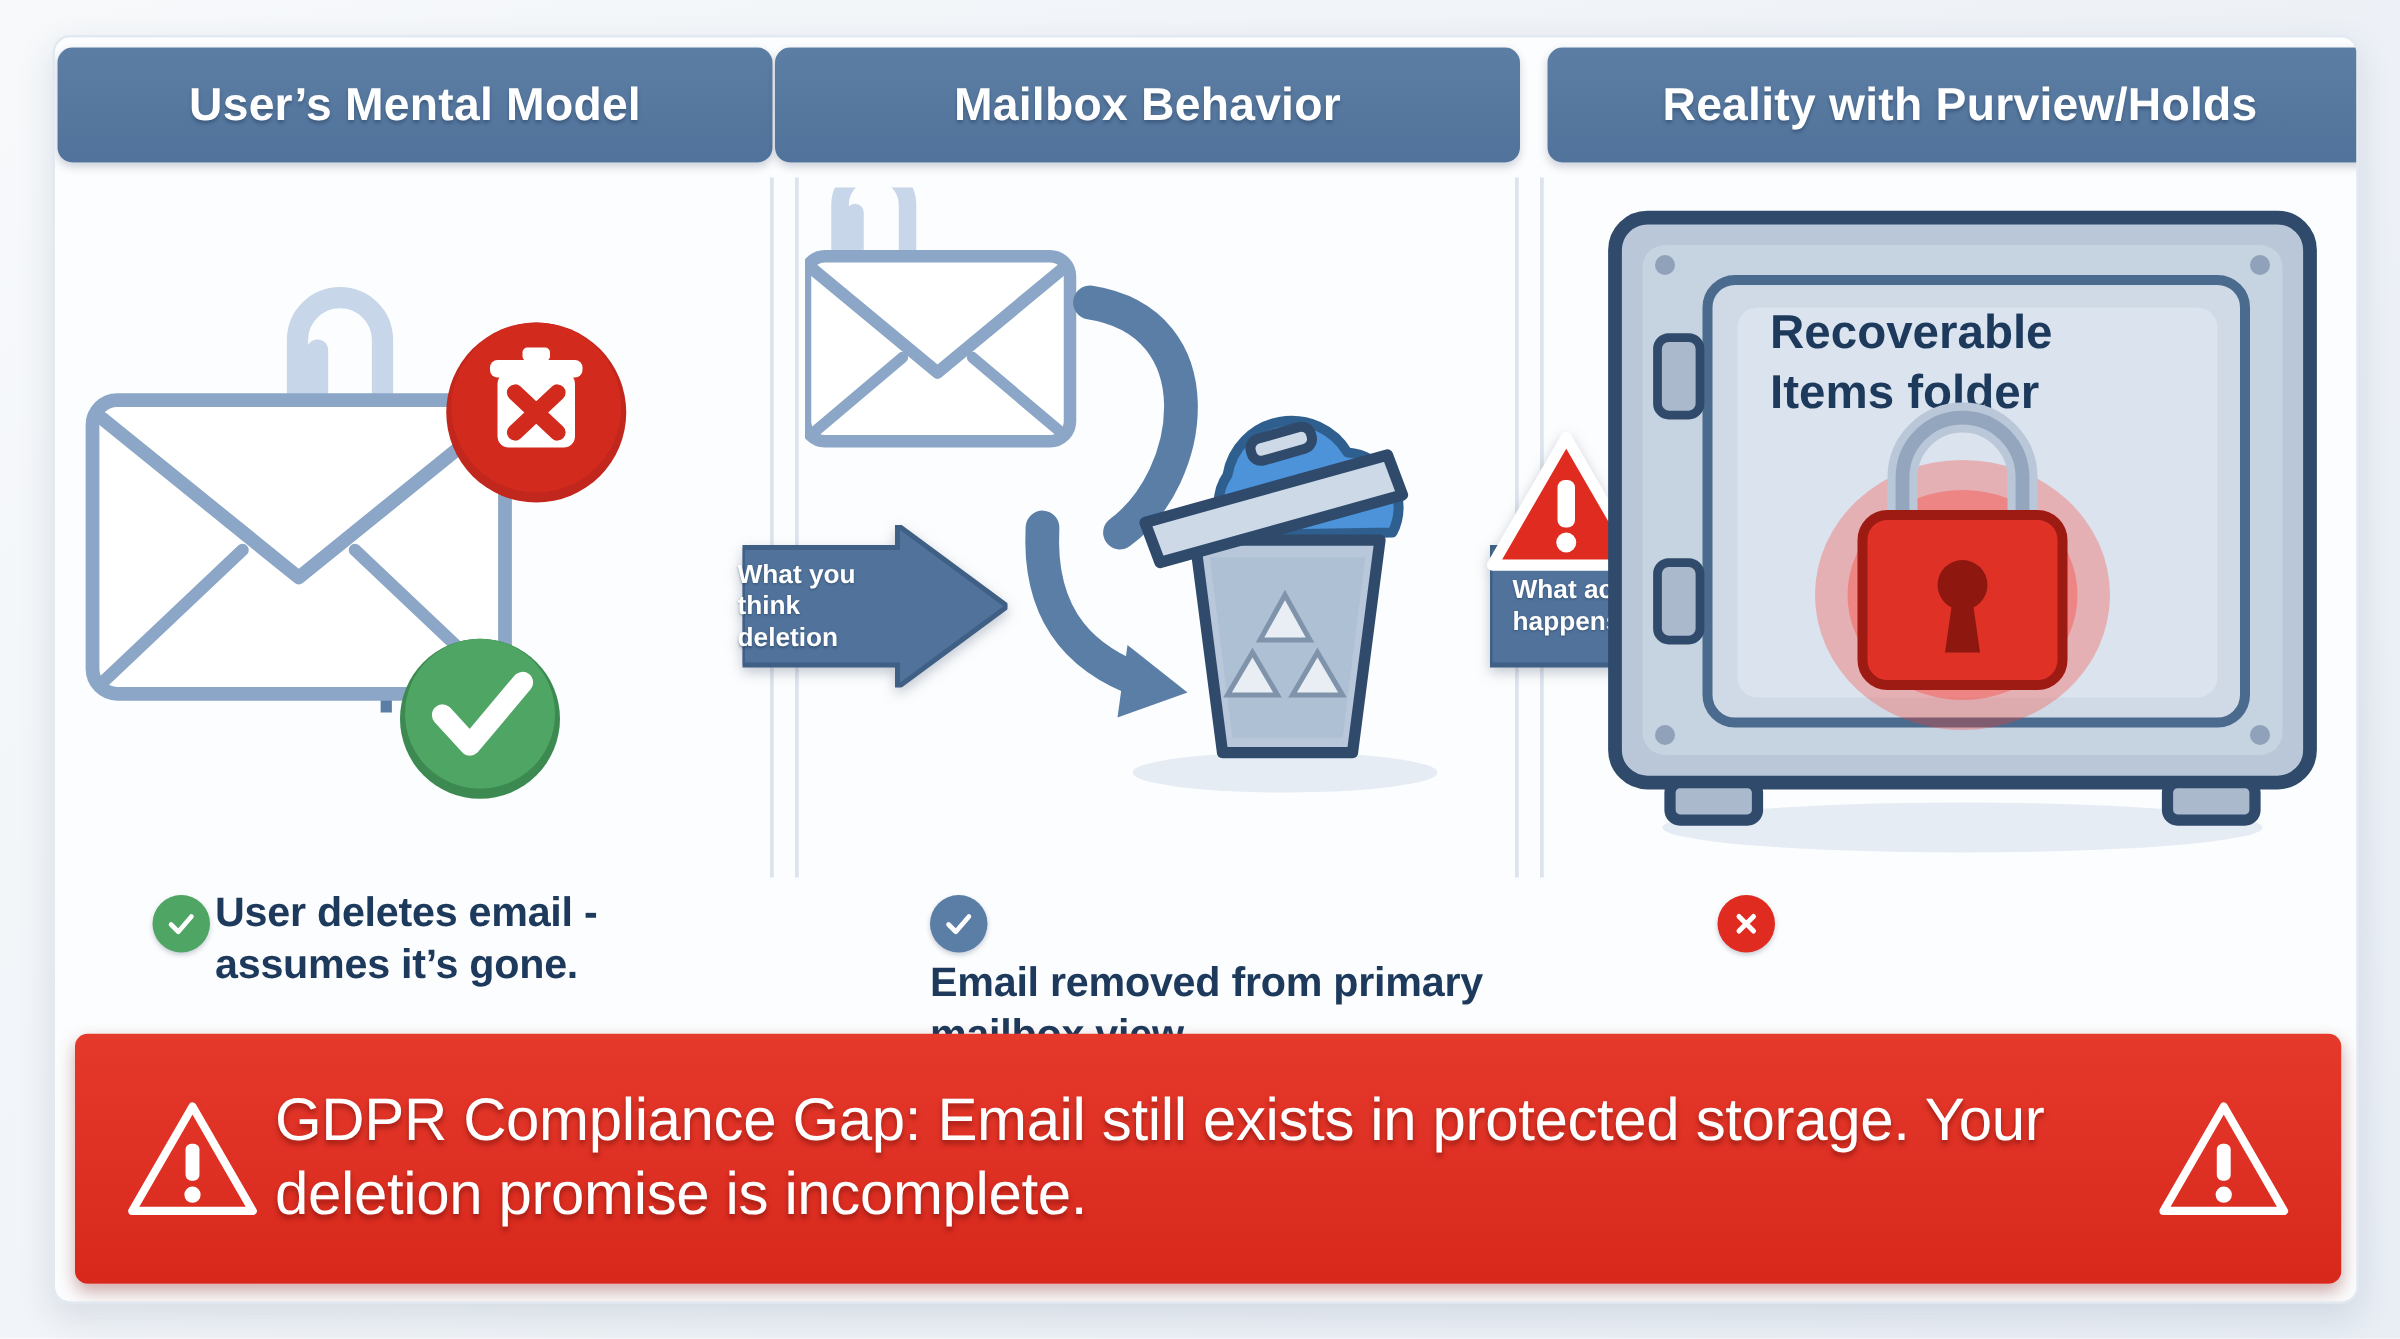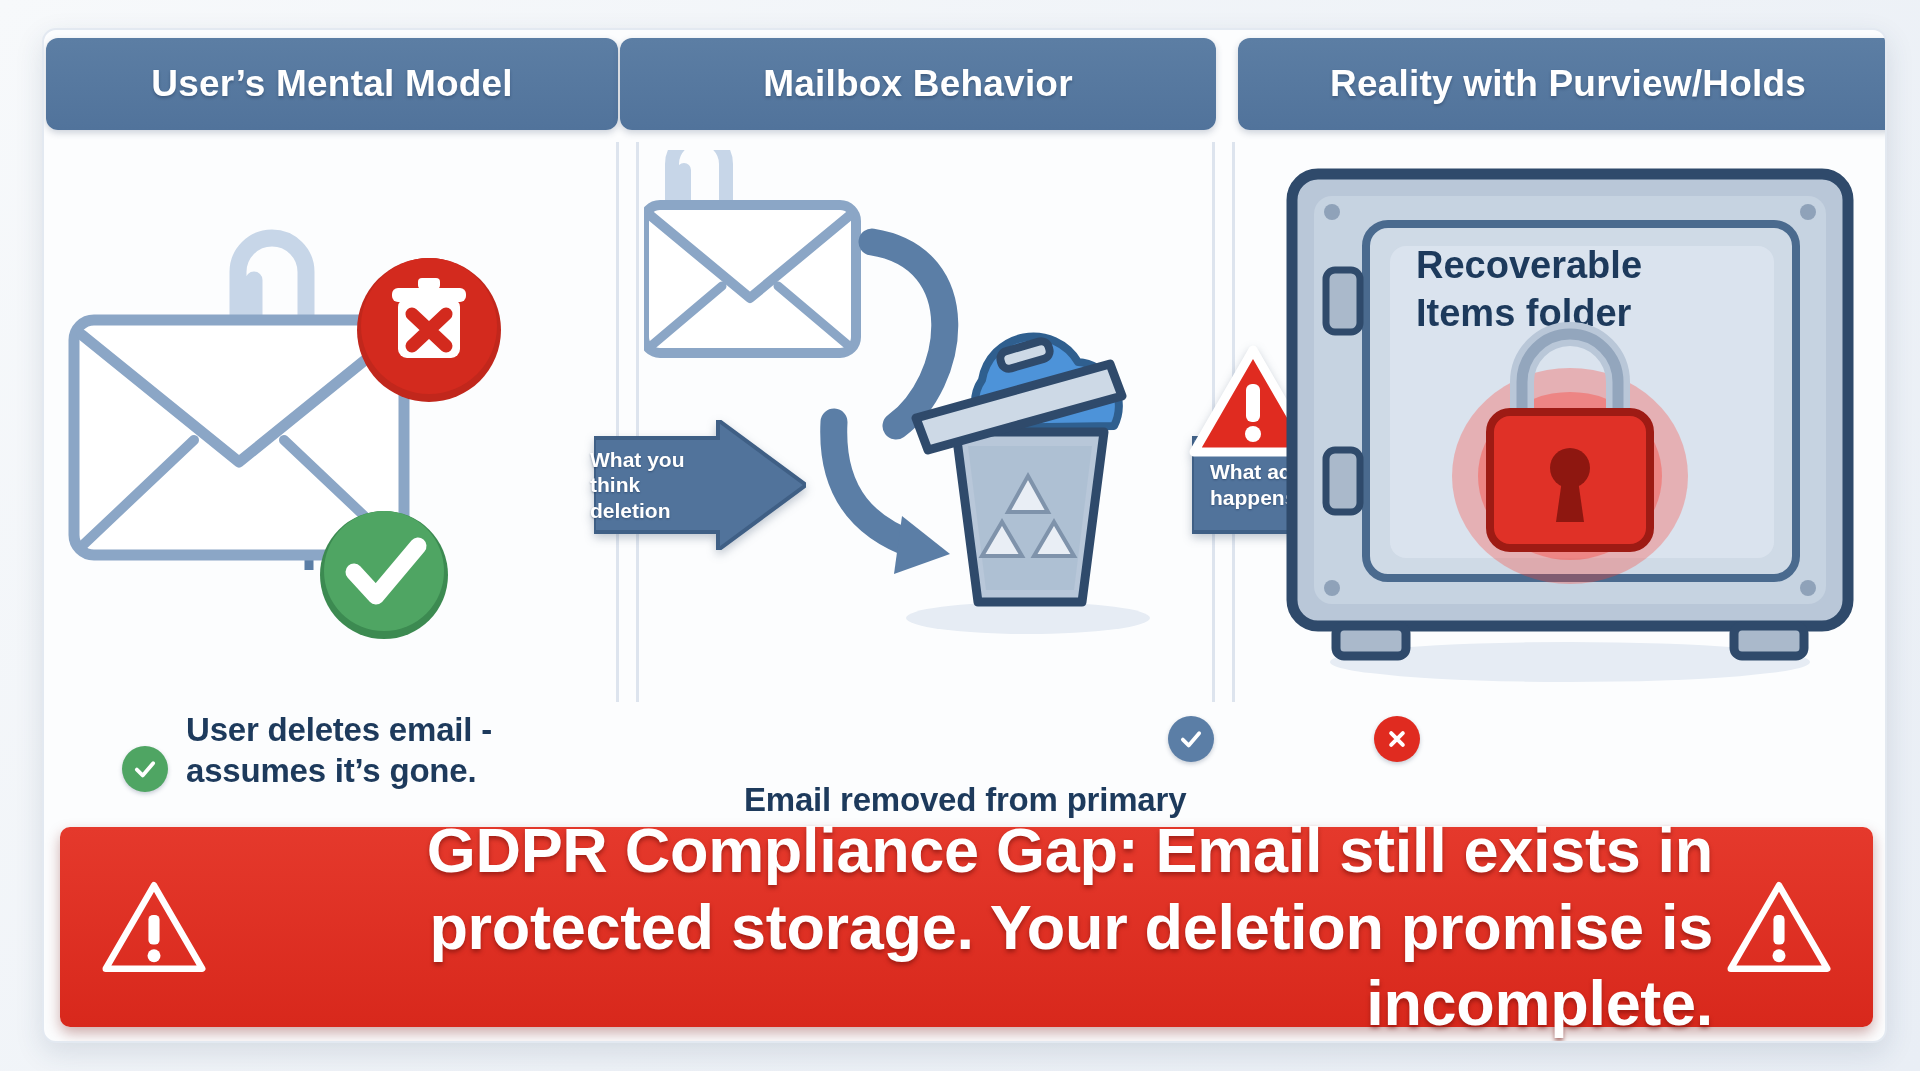--- a/index.html
+++ b/index.html
@@ -84,22 +84,22 @@
     pointer-events: none;
     text-shadow: 0 1px 2px rgba(20,40,70,.45);
   }
   .arrow-label span { display: block; width: 100%; }
 
   
   .cap {
     position: absolute;
     top: 680px;
     display: flex;
-    align-items: flex-end;
-    gap: 18px;
+    align-items: flex-start;
+    gap: 4px;
   }
   #cap0 { left: 78px;   width: 470px; }
   #cap1 { left: 700px;  width: 470px; flex-direction: column; }
   #cap2 { left: 1330px; width: 500px; }
   .cap-badge {
     flex: 0 0 auto;
     width: 46px; height: 46px;
     border-radius: 50%;
     display: flex; align-items: center; justify-content: center;
     margin-top: 6px;
@@ -123,24 +123,24 @@
     left: 16px; bottom: 14px;
     width: 1813px; height: 200px;
     background: linear-gradient(180deg,#e5392c 0%, #d8281c 100%);
     border-radius: 10px;
     box-shadow: 0 6px 14px rgba(120,20,15,.35);
     display: flex; align-items: center; justify-content: space-between;
     padding: 0 38px;
   }
   #banner-text {
     flex: 1;
-    text-align: right;
+    text-align: left;
     color: #ffffff;
-    font-size: 63px;
-    font-weight: bold;
+    font-size: 48px;
+    font-weight: normal;
     line-height: 1.22;
     letter-spacing: -.3px;
     text-shadow: 0 3px 4px rgba(110,15,10,.55);
     padding: 0 10px;
   }
 </style>
 </head>
 <body>
 
 <div id="stage">

